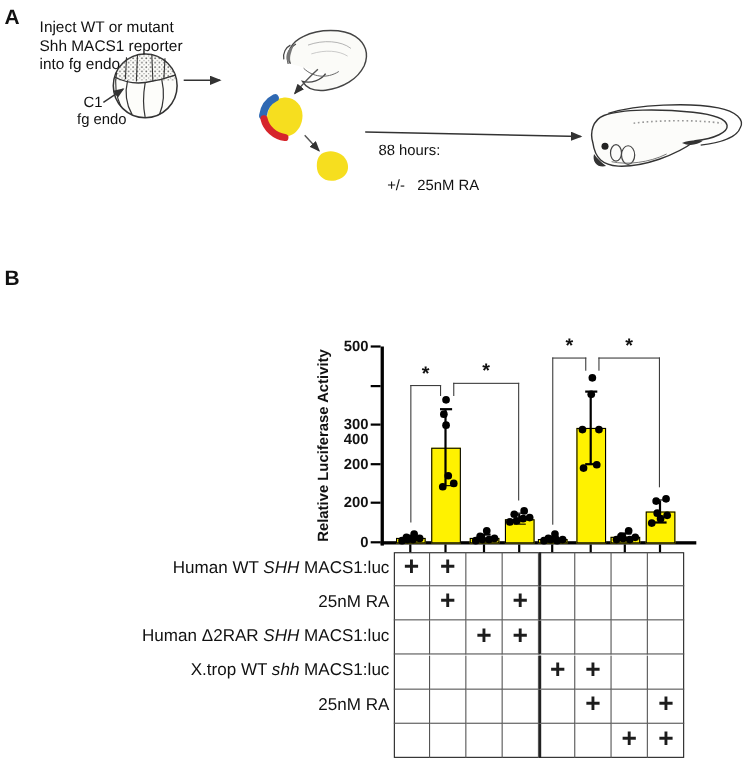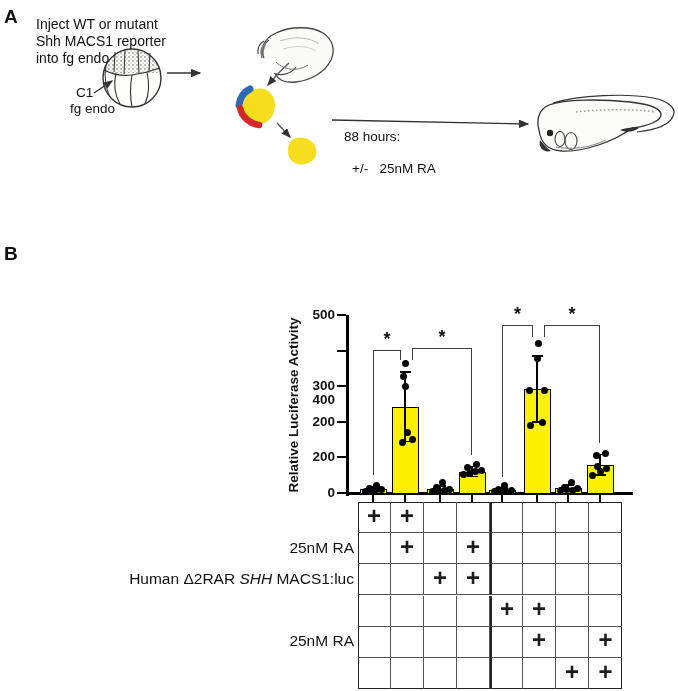--- a/index.html
+++ b/index.html
@@ -224,20 +224,21 @@
       <div class="bracket abs" style="left: 531.6px; top: 324.968px; width: 1.4px; height: 12.104px;"></div>
       <div class="star abs" style="left: 508.5px; top: 303.968px;">*</div>
       <div class="bracket abs" style="left: 544px; top: 324.968px; width: 56px; height: 1.4px;"></div>
       <div class="bracket abs" style="left: 544px; top: 324.968px; width: 1.4px; height: 12.104px;"></div>
       <div class="bracket abs" style="left: 598.6px; top: 324.968px; width: 1.4px; height: 118.192px;"></div>
       <div class="star abs" style="left: 563px; top: 303.968px;">*</div>
     </div>
 
   <div id="table-grid" class="abs" style="left:0;top:0;width:678px;height:691px;">
       <div class="abs" style="left: 358px; top: 502px; width: 264px; height: 187px; border: 1.8px solid rgb(34, 34, 34); box-sizing: border-box;"></div>
+      <div class="rowlab abs" style="left: 40px; top: 507.583px; width: 314px;"><span>Human WT </span><i>SHH</i><span> MACS1:luc</span></div>
       <div class="cell abs" style="left: 358px; top: 502px; width: 33px; height: 31.1667px;">
         <span class="plus">+</span>
       </div>
       <div class="cell abs" style="left: 391px; top: 502px; width: 33px; height: 31.1667px;">
         <span class="plus">+</span>
       </div>
       <div class="cell abs" style="left: 424px; top: 502px; width: 33px; height: 31.1667px;"></div>
       <div class="cell abs" style="left: 457px; top: 502px; width: 33px; height: 31.1667px;"></div>
       <div class="cell abs group-div" style="left: 490px; top: 502px; width: 33px; height: 31.1667px;"></div>
       <div class="cell abs" style="left: 523px; top: 502px; width: 33px; height: 31.1667px;"></div>
@@ -262,20 +263,21 @@
       <div class="cell abs" style="left: 424px; top: 564.333px; width: 33px; height: 31.1667px;">
         <span class="plus">+</span>
       </div>
       <div class="cell abs" style="left: 457px; top: 564.333px; width: 33px; height: 31.1667px;">
         <span class="plus">+</span>
       </div>
       <div class="cell abs group-div" style="left: 490px; top: 564.333px; width: 33px; height: 31.1667px;"></div>
       <div class="cell abs" style="left: 523px; top: 564.333px; width: 33px; height: 31.1667px;"></div>
       <div class="cell abs" style="left: 556px; top: 564.333px; width: 33px; height: 31.1667px;"></div>
       <div class="cell abs last-col" style="left: 589px; top: 564.333px; width: 33px; height: 31.1667px;"></div>
+      <div class="rowlab abs" style="left: 40px; top: 601.083px; width: 314px;"><span>X.trop WT </span><i>shh</i><span> MACS1:luc</span></div>
       <div class="cell abs" style="left: 358px; top: 595.5px; width: 33px; height: 31.1667px;"></div>
       <div class="cell abs" style="left: 391px; top: 595.5px; width: 33px; height: 31.1667px;"></div>
       <div class="cell abs" style="left: 424px; top: 595.5px; width: 33px; height: 31.1667px;"></div>
       <div class="cell abs" style="left: 457px; top: 595.5px; width: 33px; height: 31.1667px;"></div>
       <div class="cell abs group-div" style="left: 490px; top: 595.5px; width: 33px; height: 31.1667px;">
         <span class="plus">+</span>
       </div>
       <div class="cell abs" style="left: 523px; top: 595.5px; width: 33px; height: 31.1667px;">
         <span class="plus">+</span>
       </div>

